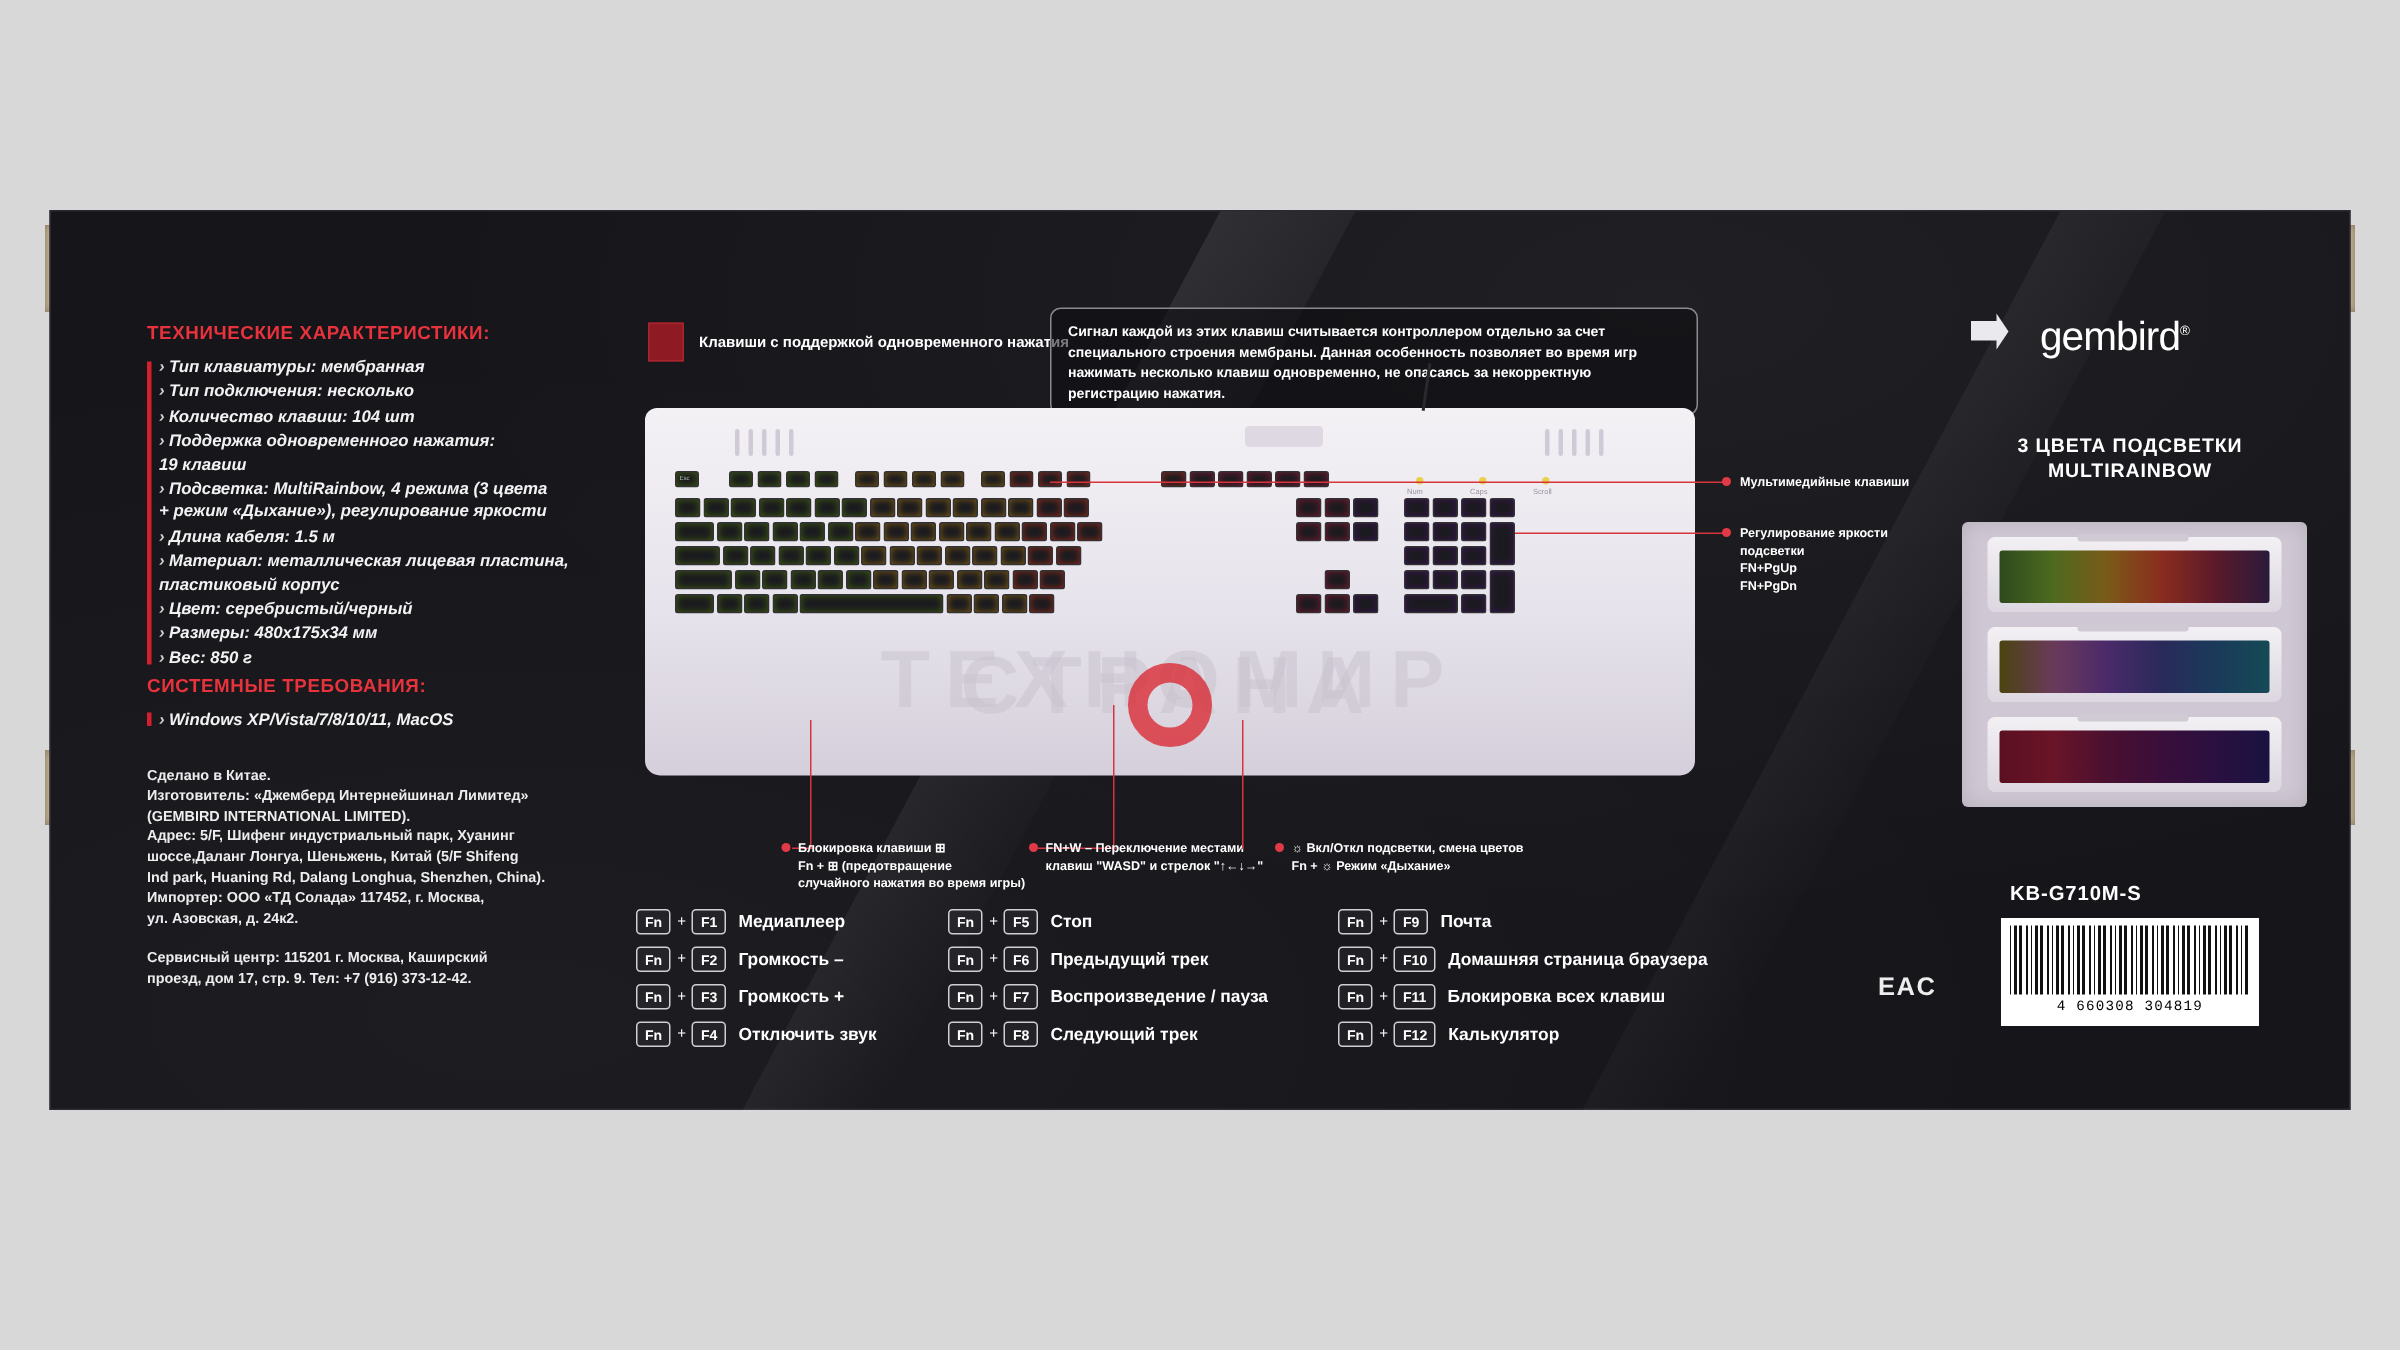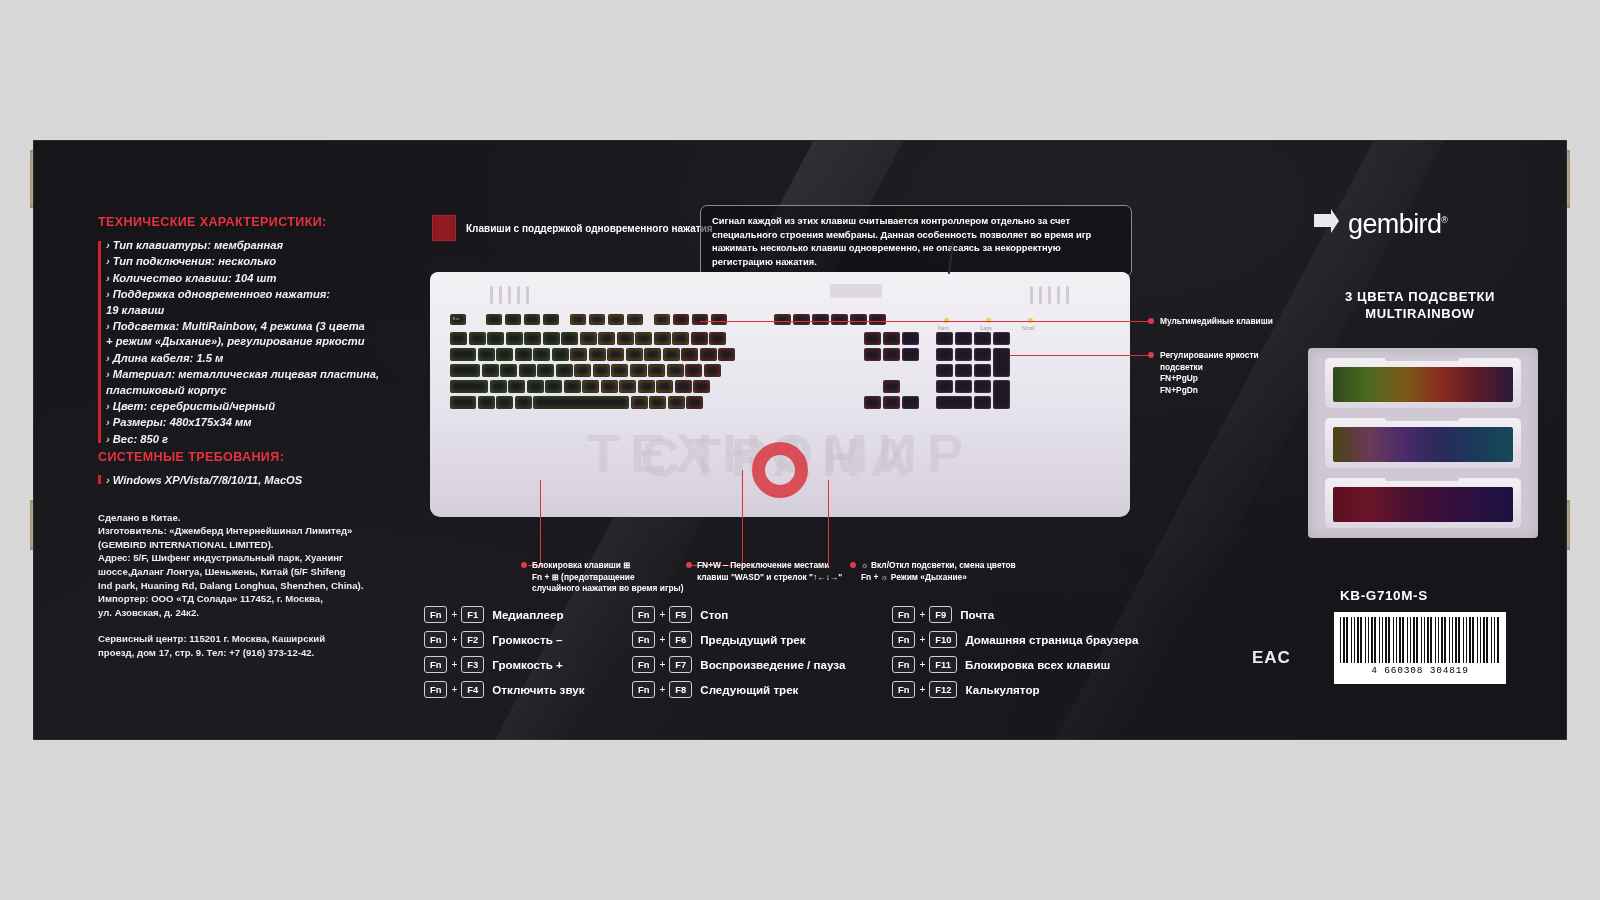--- a/index.html
+++ b/index.html
@@ -68,21 +68,21 @@
   #legend .swatch{ width:24px; height:26px; background:#8e1a24; border:1px solid #a8242f; }
   #legend .txt{ color:#fff; font-size:10px; font-weight:bold; }
   #note {
     position:absolute; left:700px; top:205px; width:432px;
     border:1px solid #8a8a92; border-radius:7px;
     padding:8px 11px; color:#fff; font-size:9.4px; line-height:13.6px;
     background:rgba(12,12,16,.55); font-weight:bold;
   }
 
   
-  #brand { position:absolute; left:1310px; top:208px; display:flex; align-items:center; gap:8px; }
+  #brand { position:absolute; left:1310px; top:208px; display:flex; align-items:center; gap:20px; }
   #brand .bname{ color:#fff; font-size:27px; letter-spacing:-.6px; }
   #brand .reg{ color:#fff; font-size:9px; vertical-align:super; }
   #rainbow-title{
     position:absolute; left:1285px; top:288px; width:270px;
     text-align:center; color:#fff; font-size:13px; font-weight:bold;
     line-height:17px; letter-spacing:.6px;
   }
 
   
   #swatch-panel{

